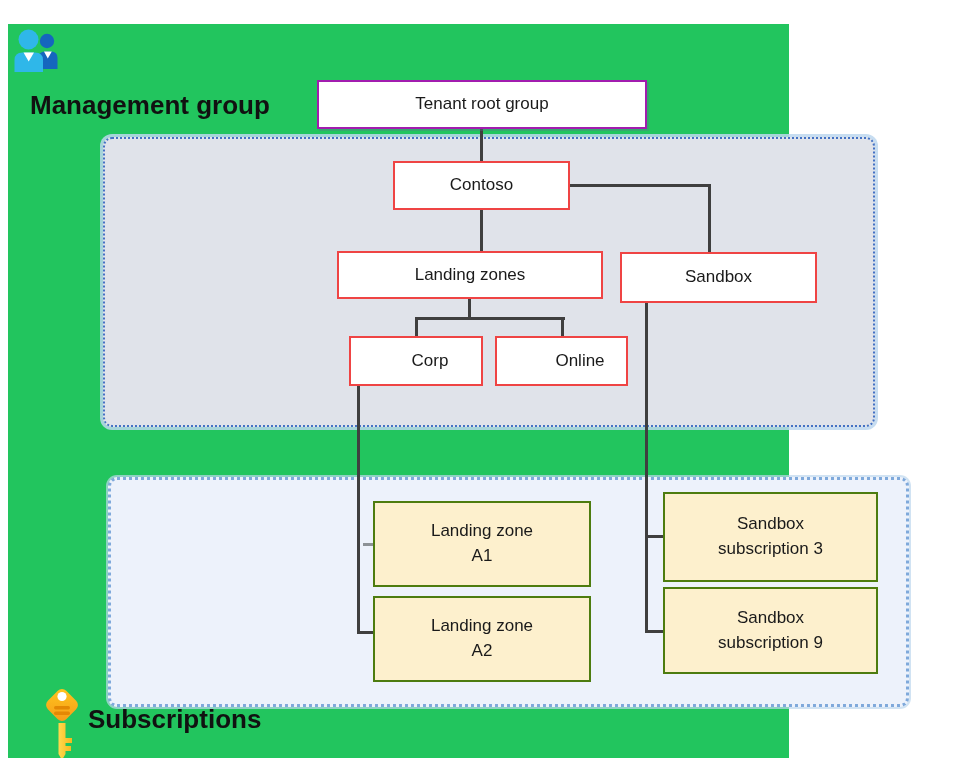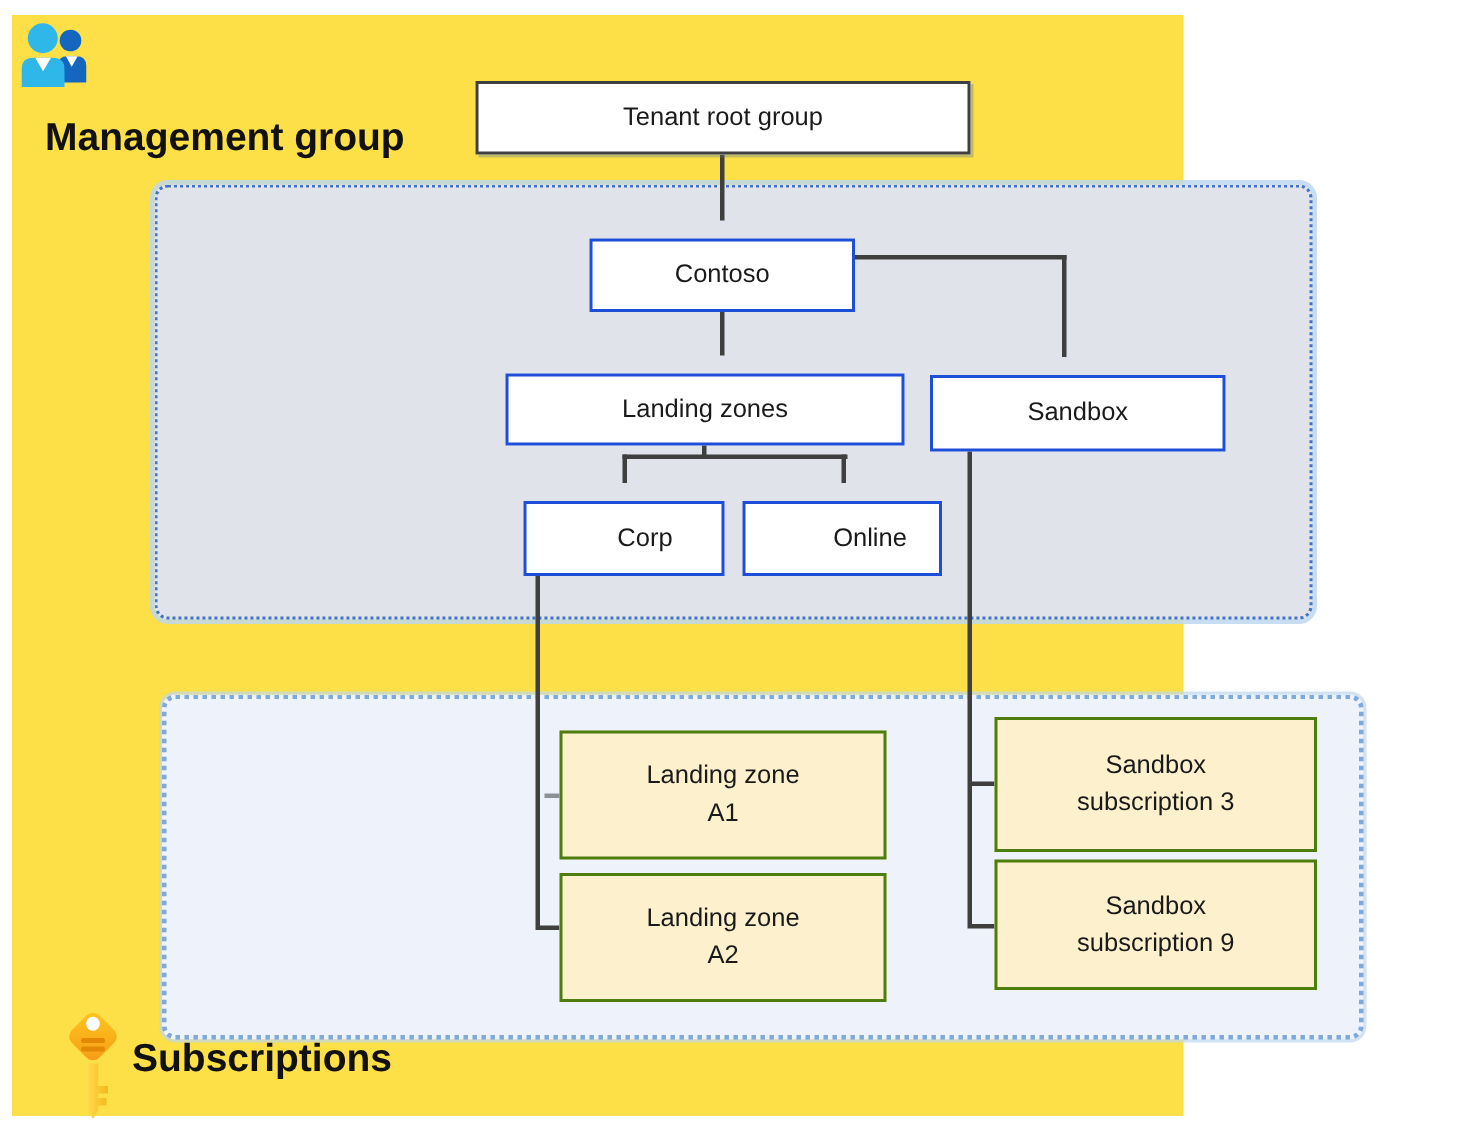--- a/index.html
+++ b/index.html
@@ -2,38 +2,39 @@
 <html><head>
 <meta charset="utf-8">
 <style>
   html,body{margin:0;padding:0;}
   body{
     width:974px;height:758px;position:relative;background:#ffffff;
     font-family:"Liberation Sans","DejaVu Sans",sans-serif;
     color:#1a1a1a;overflow:hidden;
   }
   .canvas{
-    position:absolute;left:8px;top:10px;width:781px;height:734px;
-    background:#fde047;
+    position:absolute;left:8px;top:24px;width:781px;height:734px;
+    background:#22c55e;
   }
   .abs{position:absolute;}
   .section-label{
     position:absolute;font-weight:bold;font-size:26px;color:#111;
     letter-spacing:0px;white-space:nowrap;
   }
   .node{
     position:absolute;background:#ffffff;border:2px solid #595959;
     display:flex;align-items:center;justify-content:center;
     font-size:17px;text-align:center;box-sizing:border-box;line-height:1.45;
   }
   .node.root{
-    border:2px solid #404040;
+    border:2px solid #a21caf;
     box-shadow:2px 2px 0 rgba(90,115,140,0.35);
+    margin-top:12px;
   }
-  .node.plain{border:2px solid #1d4ed8;margin-top:12px;}
+  .node.plain{border:2px solid #ef4444;}
   .node.sub-node{
     background:#FDF0CD;border:2px solid #4d7c0f;
     flex-direction:column;
   }
   .container-mg{
     position:absolute;left:95px;top:113px;width:772px;height:290px;
     background:#E0E3EA;border:2px dotted #4472C4;border-radius:9px;
     box-sizing:border-box;
     box-shadow:0 0 0 3px rgba(189,215,238,0.85);
   }

